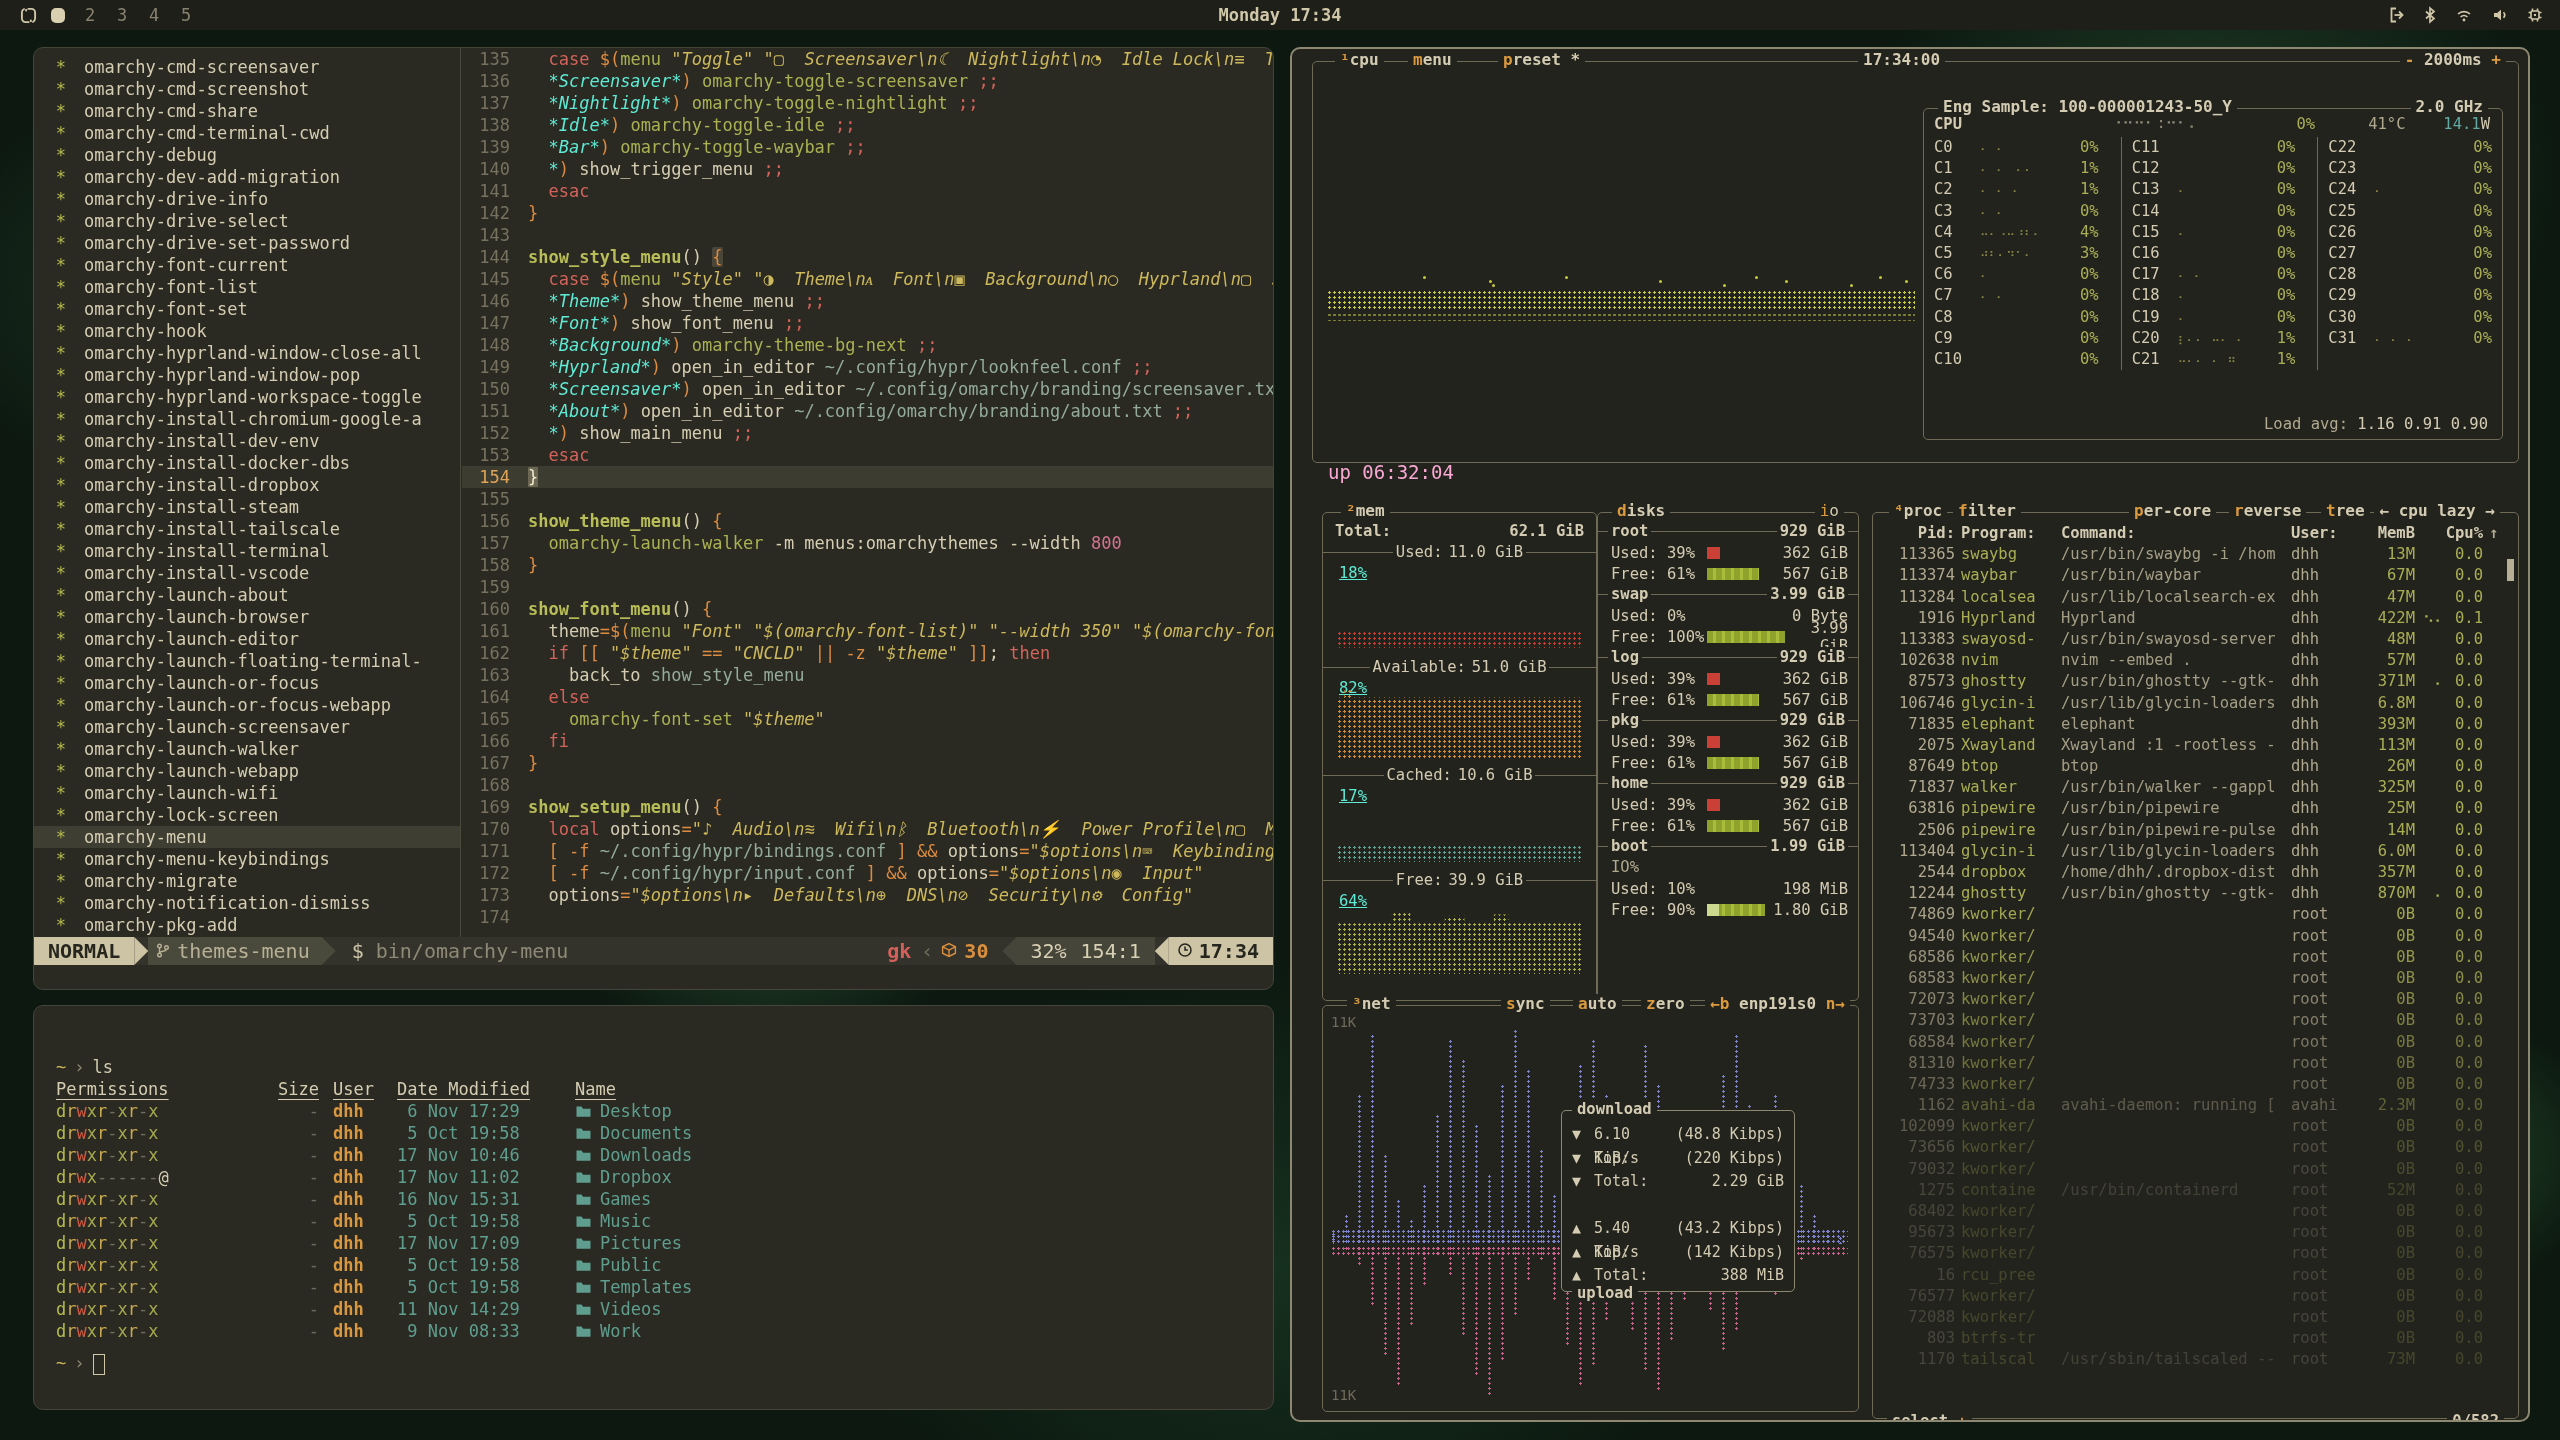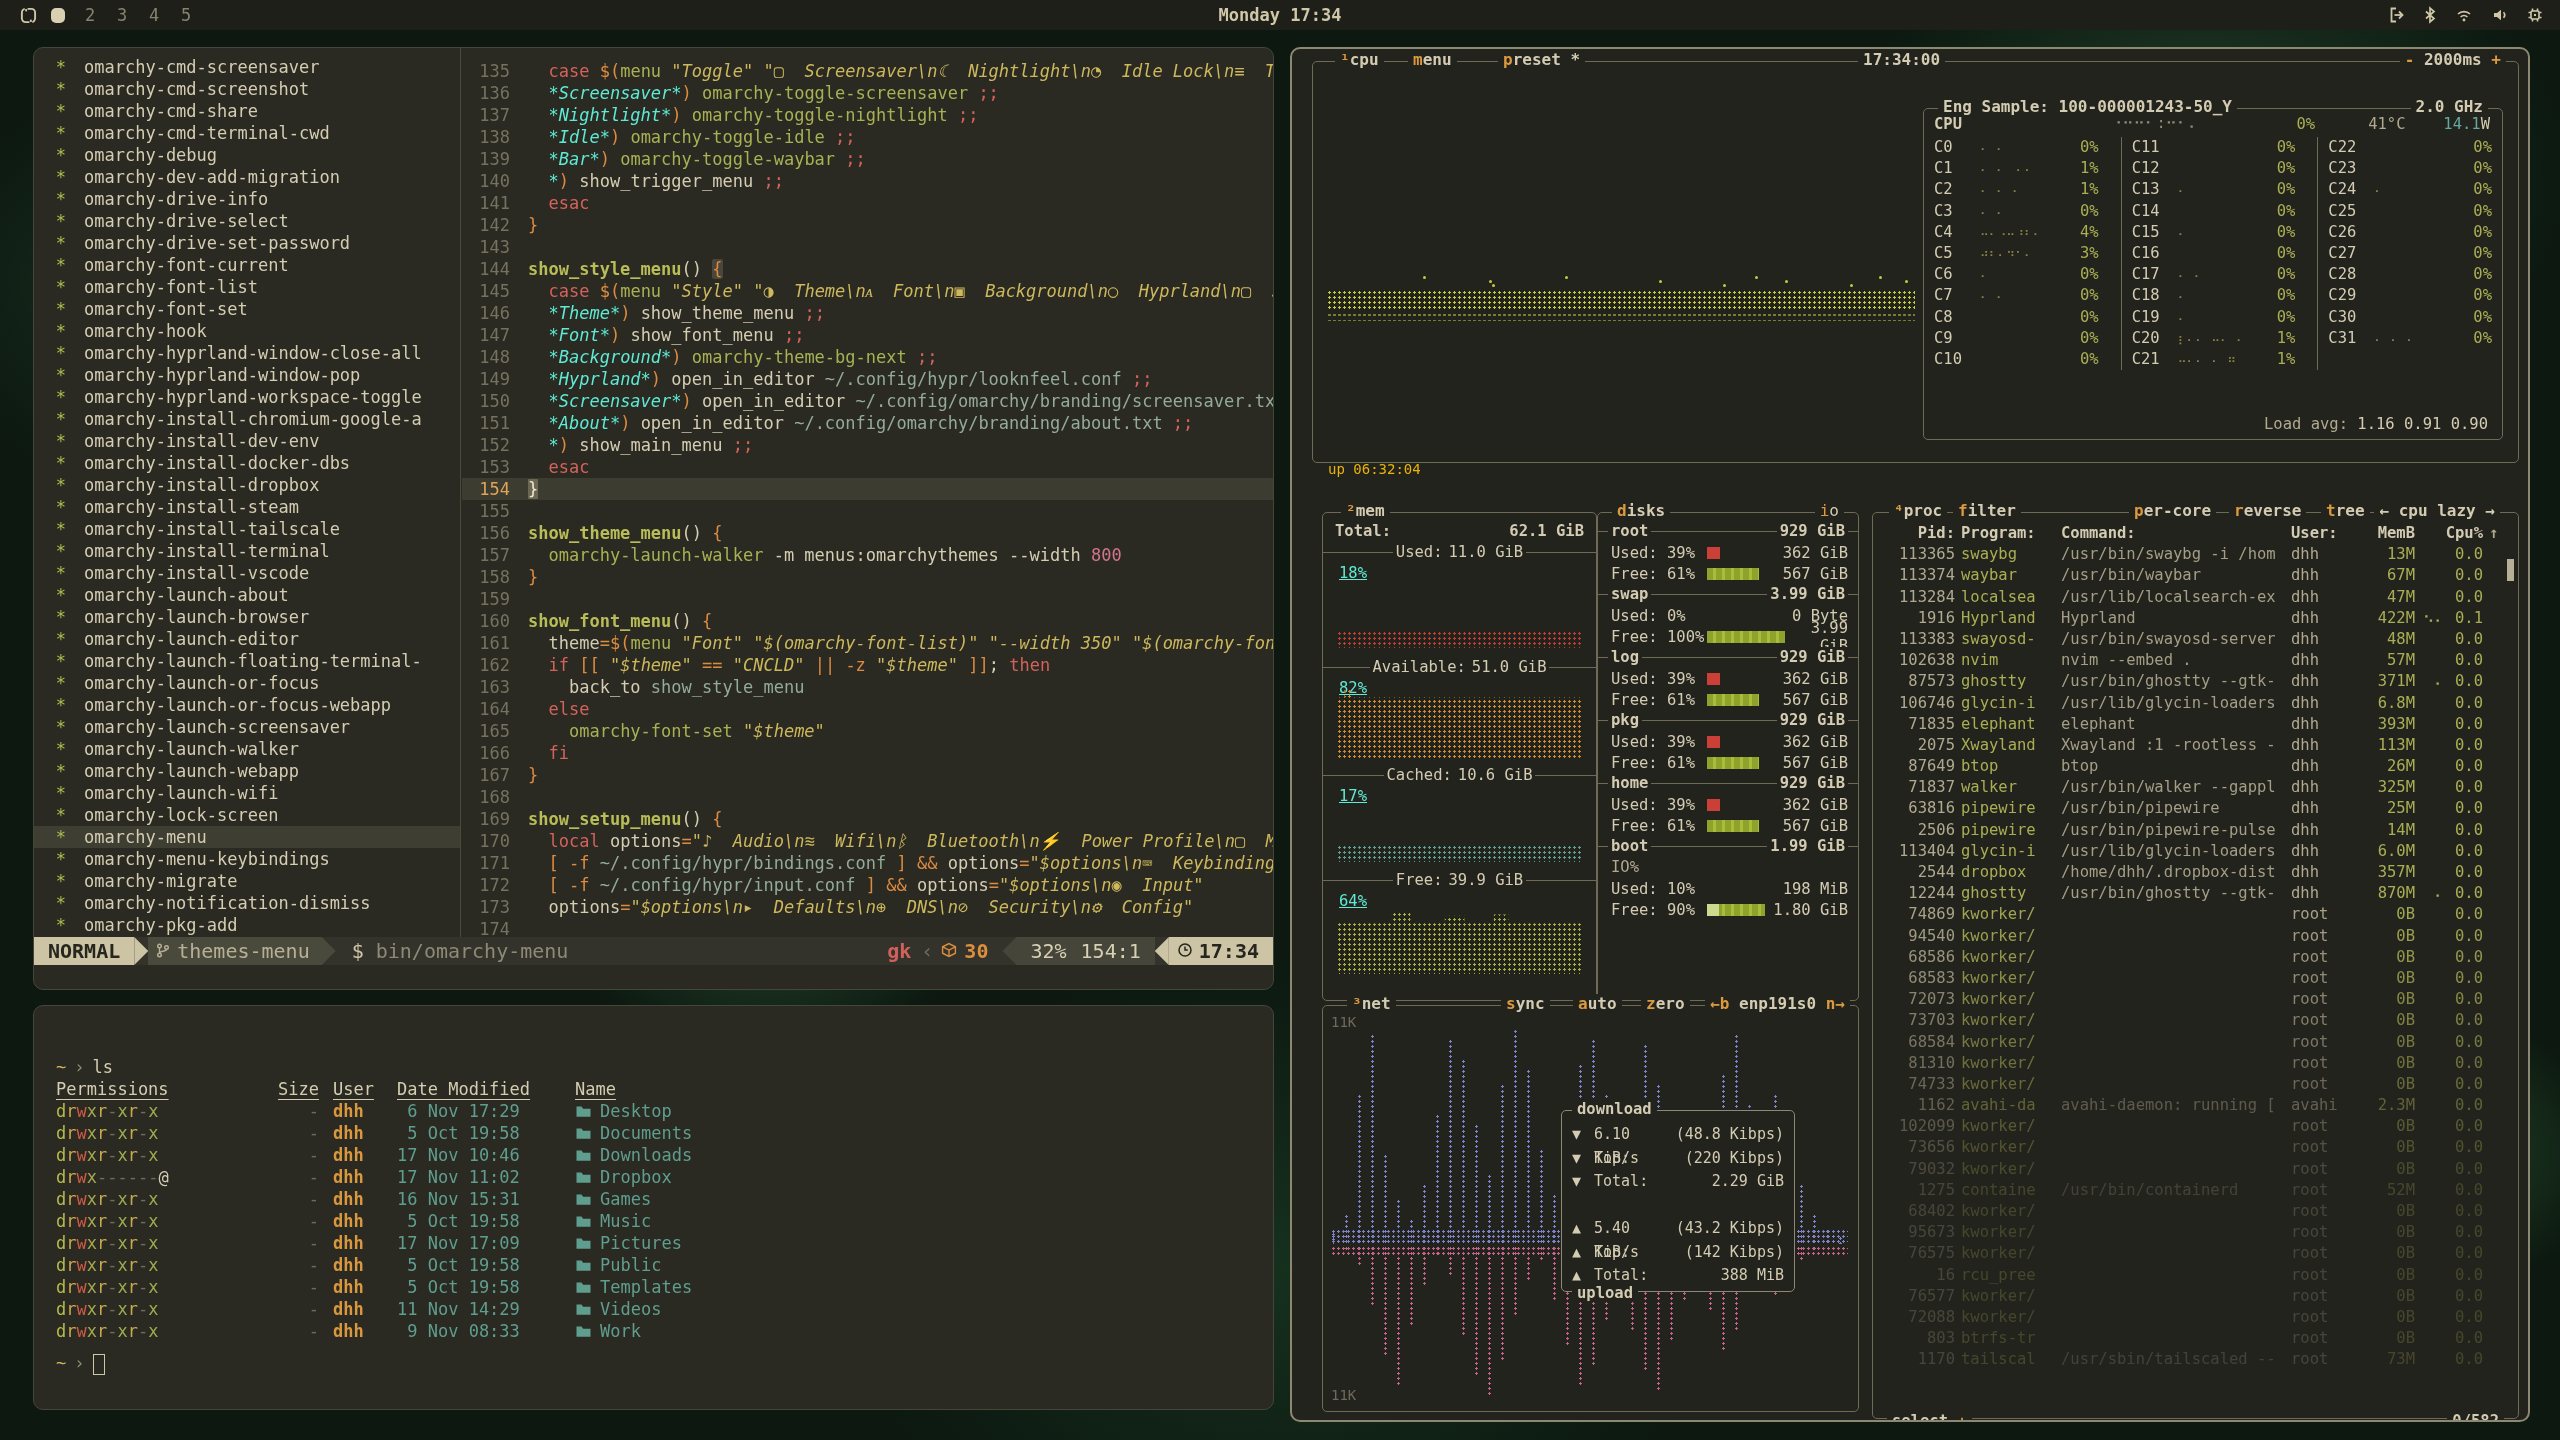--- a/index.html
+++ b/index.html
@@ -27,21 +27,21 @@
   .win{position:absolute;background:#2a2a23;border:1px solid #45453a;border-radius:10px;overflow:hidden;}
   #win-nvim{left:33px;top:47px;width:1239px;height:941px;}
   #win-term{left:33px;top:1005px;width:1239px;height:403px;}
   #win-btop{left:1290px;top:47px;width:1236px;height:1371px;background:#23231d;border:2px solid #8d8872;}
   
   #file-pane{position:absolute;left:0;top:0;bottom:52px;width:427px;border-right:1px solid #4a4a3c;padding-top:8px;box-sizing:border-box;}
   .f-row{height:22px;line-height:22px;font-size:17px;white-space:pre;display:flex;}
   .f-row.sel{background:#3e3e33;}
   .f-star{color:#b4ba4e;width:32px;text-align:right;margin-right:18px;}
   .f-name{color:#d5cdb2;}
-  #code-pane{position:absolute;left:428px;right:0;top:0;bottom:52px;padding-top:12px;}
+  #code-pane{position:absolute;left:428px;right:0;top:0;bottom:52px;padding-top:0;}
   .c-row{height:22px;line-height:22px;font-size:17px;white-space:pre;display:flex;}
   .c-row.cur{background:#3c3c31;}
   .c-ln{width:48px;text-align:right;padding-right:18px;color:#77725f;flex:none;}
   .c-row.cur .c-ln{color:#e0a458;}
   .c-txt{white-space:pre;overflow:hidden;}
   .tk-f{color:#d5cdb2}.tk-k{color:#d3635a}.tk-o{color:#dd8b40}.tk-g{color:#a9b153}
   .tk-y{color:#cdb85c;font-style:italic}.tk-p{color:#5eead4;font-style:italic}
   .tk-t{color:#93ab97}.tk-m{color:#d3748f}.tk-b{color:#b8bd57;font-weight:bold}
   .match{background:#4a4639;border-radius:2px}
   .cursor{background:#6b6753;color:#f0e9cd;border-radius:1px}
@@ -80,21 +80,21 @@
   .btn-t::first-letter{color:#dc9a3f;}
   .t-orange{color:#dc9a3f;}
   #btop-inner{position:absolute;inset:0;font-size:15.5px;color:#d3cbb2;}
   
   #cpu-box{left:20px;top:12px;width:1205px;height:400px;}
   #cpu-graph{position:absolute;left:14px;top:228px;width:588px;height:20px;
     background-image:radial-gradient(circle,#c6c93e 1.1px,transparent 1.4px);background-size:5px 5px;}
   #cpu-graph2{position:absolute;left:14px;top:250px;width:588px;height:9px;opacity:.55;
     background-image:radial-gradient(circle,#c6c93e 1.1px,transparent 1.4px);background-size:5px 6px;}
   .scat{position:absolute;width:3px;height:3px;border-radius:50%;background:#c6c93e;}
-  #up-label{position:absolute;left:36px;top:412px;color:#eab308;font-size:14px;}
+  #up-label{position:absolute;left:36px;top:412px;color:#f9a8d4;font-size:19px;}
   
   #core-box{position:absolute;left:610px;top:46px;width:578px;height:330px;border:1.5px solid #6e6a56;border-radius:5px;}
   #core-ghz{position:absolute;top:-12px;right:14px;background:#23231d;padding:0 5px;font-weight:bold;}
   #cpu-sum{position:absolute;left:10px;top:5px;right:12px;height:21px;line-height:21px;display:flex;}
   #cpu-sum .lbl{font-weight:bold;width:180px;}
   #cpu-sum .spark{color:#8f8a77;width:130px;overflow:hidden;}
   #cpu-sum .pct{color:#a9ae55;width:78px;text-align:right;}
   #cpu-sum .temp{color:#b0a98f;width:92px;text-align:right;}
   #cpu-sum .pw{color:#62a8a2;width:86px;text-align:right;}
   #cpu-sum .pwu{color:#d3cbb2;}

